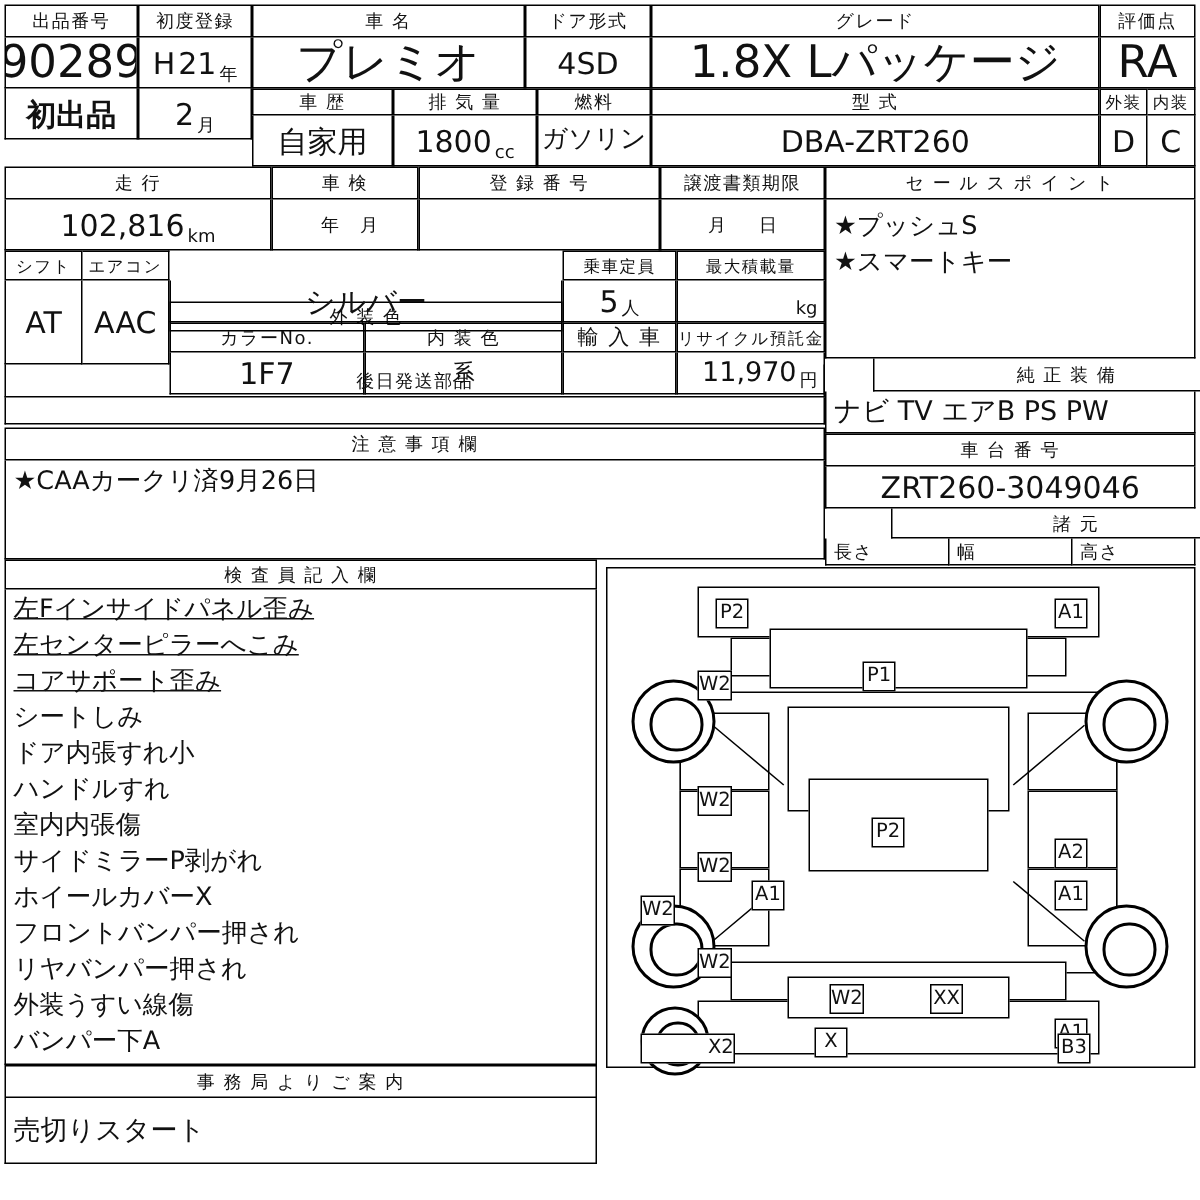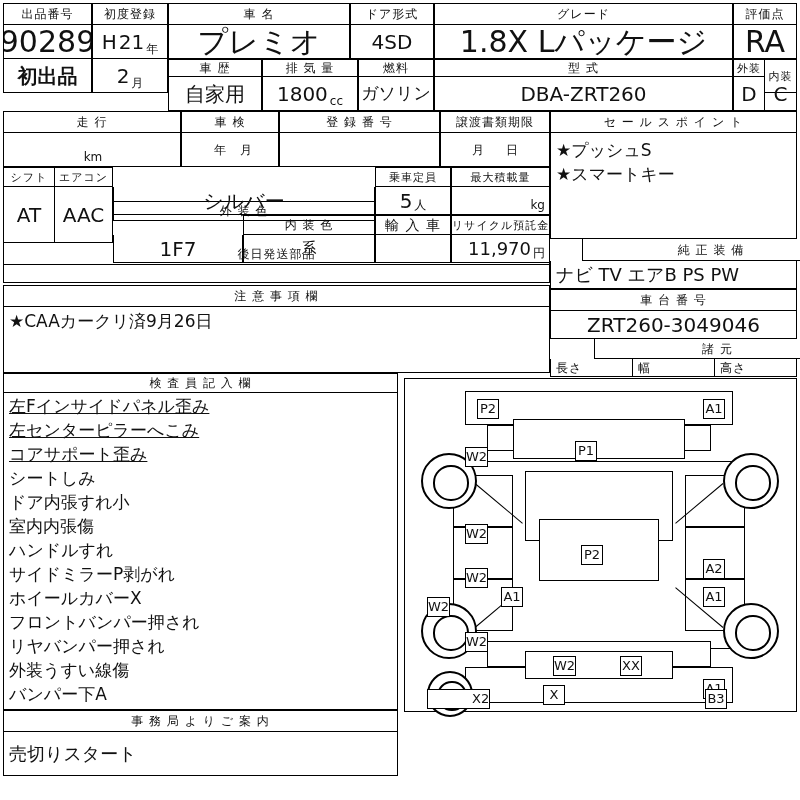--- a/index.html
+++ b/index.html
@@ -106,26 +106,27 @@
     <span class="unit">cc</span>
   </div>
 
   <div class="cell lbl" style="left:358px;top:59px;width:76px;height:18px;">燃料</div>
   <div class="cell val" style="left:358px;top:77px;width:76px;height:34px;border-top:none;font-size:17px;">ガソリン</div>
 
   <div class="cell lbl" style="left:434px;top:59px;width:299px;height:18px;">型 式</div>
   <div class="cell val" style="left:434px;top:77px;width:299px;height:34px;border-top:none;">DBA-ZRT260</div>
 
   <div class="cell lbl" style="left:733px;top:59px;width:32px;height:18px;font-size:11px;">外装</div>
-  <div class="cell lbl" style="left:765px;top:59px;width:32px;height:34px;font-size:11px;border-left:none;">内装</div>
+  <div class="cell lbl" style="left:765px;top:59px;width:32px;height:18px;font-size:11px;border-left:none;">内装</div>
   <div class="cell val" style="left:733px;top:77px;width:32px;height:34px;border-top:none;">D</div>
   <div class="cell val" style="left:765px;top:77px;width:32px;height:34px;border-top:none;border-left:none;">C</div>
 
   <div class="cell lbl" style="left:3px;top:111px;width:178px;height:22px;">走 行</div>
   <div class="cell" style="left:3px;top:133px;width:178px;height:34px;border-top:none;">
+    <span class="val-lg">102,816</span>
     <span class="unit">km</span>
   </div>
 
   <div class="cell lbl" style="left:181px;top:111px;width:98px;height:22px;">車 検</div>
   <div class="cell" style="left:181px;top:133px;width:98px;height:34px;border-top:none;font-size:12px;">
     <span style="margin:0 14px 0 6px;">年</span>
     <span>月</span>
   </div>
 
   <div class="cell lbl" style="left:279px;top:111px;width:161px;height:22px;">登 録 番 号</div>
@@ -154,20 +155,21 @@
   <div class="cell" style="left:375px;top:187px;width:76px;height:28px;border-top:none;">
     <span class="val">5</span>
     <span class="unit">人</span>
   </div>
 
   <div class="cell lbl" style="left:451px;top:167px;width:99px;height:20px;font-size:11px;">最大積載量</div>
   <div class="cell right" style="left:451px;top:187px;width:99px;height:28px;border-top:none;">
     <span class="unit">kg</span>
   </div>
 
+  <div class="cell lbl" style="left:113px;top:215px;width:130px;height:20px;">カラーNo.</div>
   <div class="cell val" style="left:113px;top:235px;width:130px;height:28px;border-top:none;">1F7</div>
 
   <div class="cell lbl" style="left:243px;top:215px;width:132px;height:20px;">内 装 色</div>
   <div class="cell val" style="left:243px;top:235px;width:132px;height:28px;border-top:none;font-size:15px;">系</div>
 
   <div class="cell lbl" style="left:375px;top:215px;width:76px;height:20px;font-size:14px;">輸 入 車</div>
   <div class="cell" style="left:375px;top:235px;width:76px;height:28px;border-top:none;"></div>
 
   <div class="cell lbl" style="left:451px;top:215px;width:99px;height:20px;font-size:11px;">リサイクル預託金</div>
   <div class="cell right" style="left:451px;top:235px;width:99px;height:28px;border-top:none;">
@@ -192,22 +194,22 @@
   <div class="cell lbl left" style="left:715px;top:359px;width:82px;height:18px;border-top:none;border-left:none;">高さ</div>
 
   <div class="cell lbl" style="left:3px;top:373px;width:395px;height:20px;">検 査 員 記 入 欄</div>
   <div class="cell" style="left:3px;top:393px;width:395px;height:317px;border-top:none;"></div>
   <div class="notes" id="notes">
       <div class="u">左Fインサイドパネル歪み</div>
       <div class="u">左センターピラーへこみ</div>
       <div class="u">コアサポート歪み</div>
       <div>シートしみ</div>
       <div>ドア内張すれ小</div>
+      <div>ハンドルすれ</div>
       <div>室内内張傷</div>
-      <div>ハンドルすれ</div>
       <div>サイドミラーP剥がれ</div>
       <div>ホイールカバーX</div>
       <div>フロントバンパー押され</div>
       <div>リヤバンパー押され</div>
       <div>外装うすい線傷</div>
       <div>バンパー下A</div>
     </div>
 
   <div class="cell lbl" style="left:3px;top:710px;width:395px;height:22px;">事 務 局 よ り ご 案 内</div>
   <div class="cell left" style="left:3px;top:732px;width:395px;height:44px;border-top:none;font-size:18px;">売切りスタート</div>

